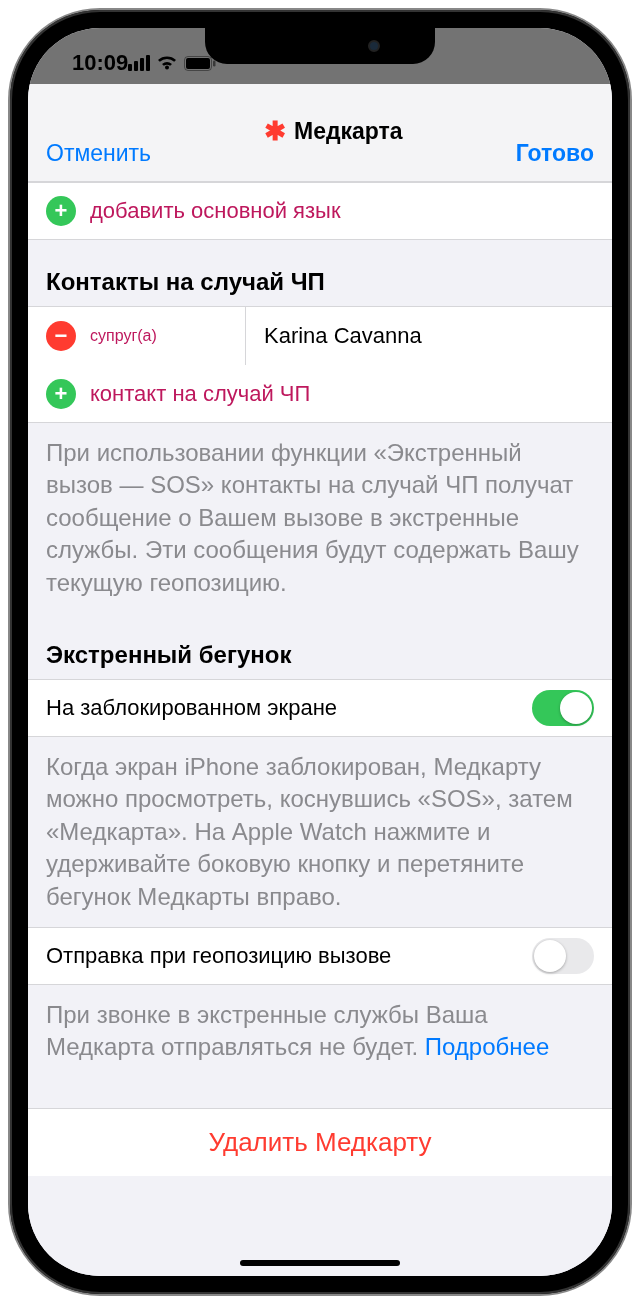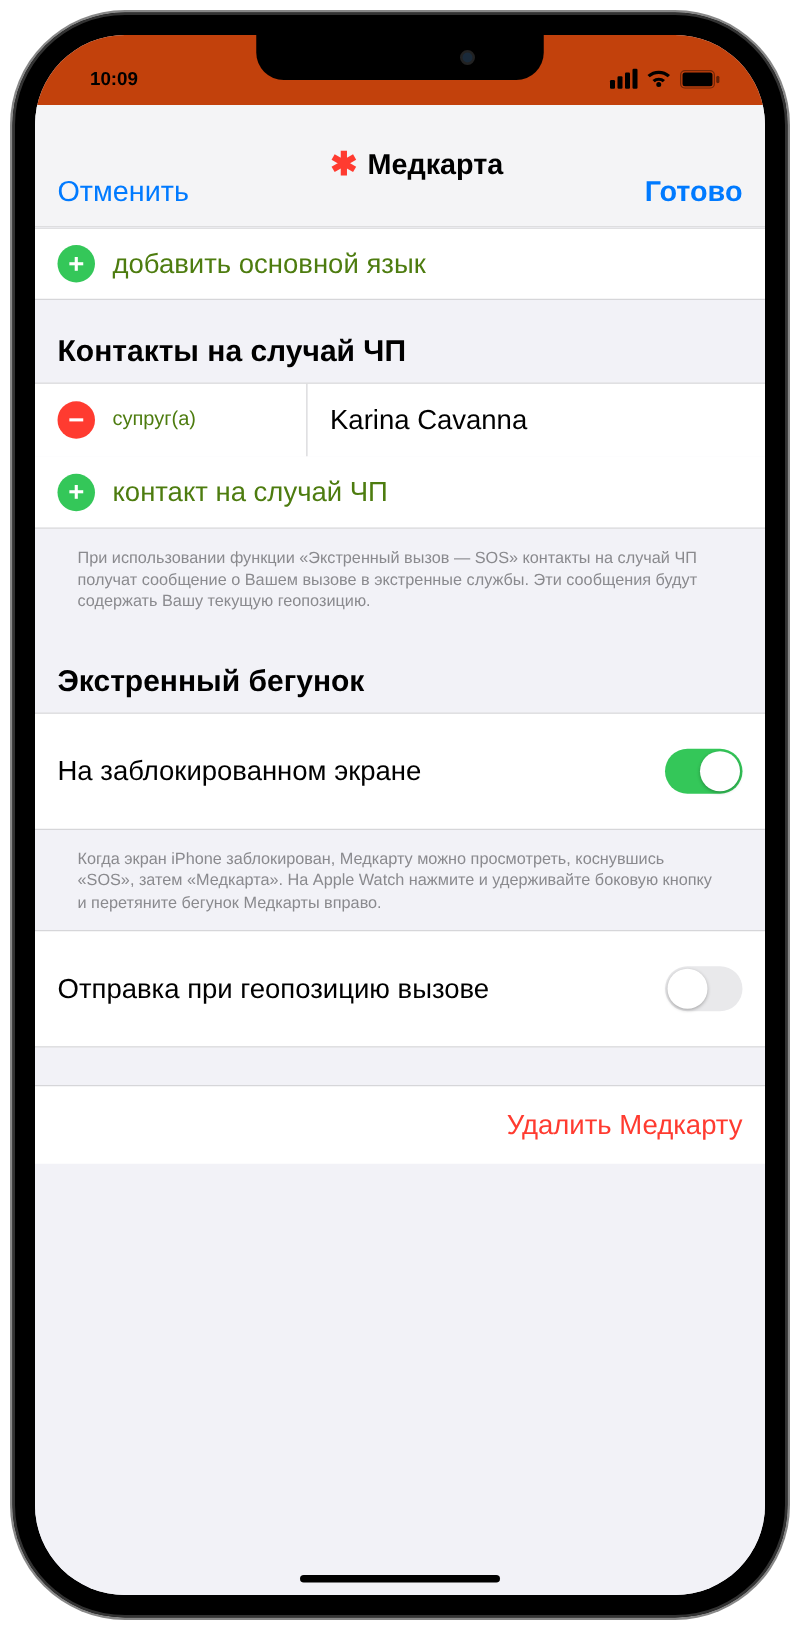--- a/index.html
+++ b/index.html
@@ -40,26 +40,25 @@
     z-index: 10;
     display:flex;
     align-items:center;
     justify-content:flex-end;
     padding-right: 55px;
   }
   .notch .cam { width:12px;height:12px;border-radius:50%;background:#1a2a3a;border:2px solid #222;}
   .status-bar {
     height: 56px;
     display: flex;
-    justify-content: space-between;
     align-items: center;
     padding: 14px 36px 0 44px;
-    font-size: 15px;
+    font-size: 22px;
     font-weight: 600;
-    background: #c2410c;
+    background: #737373;
   }
   .status-right { display:flex; align-items:center; gap:6px; }
   .nav-bar {
     display:flex;
     align-items:center;
     justify-content: space-between;
     padding: 12px 18px 14px 18px;
     background: #f4f4f6;
     border-bottom: 1px solid #d6d6d9;
   }
@@ -79,60 +78,60 @@
     font-size: 22px;
   }
   .add-icon, .minus-icon {
     width:30px;height:30px;border-radius:50%;
     display:flex;align-items:center;justify-content:center;
     color:#fff; font-weight:700; font-size:22px;
     margin-right:14px; flex-shrink:0;
   }
   .add-icon{ background:#34c759; }
   .minus-icon{ background:#ff3b30; }
-  .link-text{ color:#4d7c0f; }
+  .link-text{ color:#be185d; }
   .section-header{
     padding: 28px 20px 10px 18px;
     font-size:24px; font-weight:700; color:#000;
   }
   .contact-row{
     background:#fff; display:flex; align-items:stretch;
     border-top:1px solid #d6d6d9;
   }
   .contact-left{
     display:flex;align-items:center; padding:14px 18px;
     border-right:1px solid #d6d6d9;
     width: 218px;
   }
   .contact-name{
     flex:1; display:flex; align-items:center; padding:0 18px;
     font-size:22px;
   }
   .footer-text{
-    padding: 14px 34px;
-    font-size:13px; color:#8a8a8e; line-height:1.35;
+    padding: 14px 18px;
+    font-size:24px; color:#8a8a8e; line-height:1.35;
   }
   .footer-text .link { color:#007aff; }
   .switch{
     width:62px;height:36px;border-radius:18px;position:relative;
     flex-shrink:0;
   }
   .switch.on{ background:#34c759; }
   .switch.off{ background:#e9e9eb; }
   .knob{
     position:absolute; top:2px; width:32px;height:32px;
     background:#fff;border-radius:50%;
     box-shadow:0 1px 3px rgba(0,0,0,.3);
   }
   .switch.on .knob{ right:2px; }
   .switch.off .knob{ left:2px; }
-  .row-between{ justify-content:space-between; padding:28px 18px; }
+  .row-between{ justify-content:space-between; padding:10px 18px; }
   .delete-row{
-    background:#fff; text-align:right; padding:18px;
-    font-size:22px; color:#ff3b30;
+    background:#fff; text-align:center; padding:18px;
+    font-size:26px; color:#ff3b30;
     border-top:1px solid #d6d6d9;
     margin-top: 30px;
   }
   .home-indicator{
     position:absolute; bottom:10px; left:50%;
     transform:translateX(-50%);
     width:160px;height:6px;background:#000;border-radius:3px;
   }
   .signal-bars{display:flex;align-items:flex-end;gap:2px;}
   .signal-bars span{width:4px;background:#000;border-radius:1px;}
@@ -211,20 +210,23 @@
 
       <div class="footer-text">Когда экран iPhone заблокирован, Медкарту можно просмотреть, коснувшись «SOS», затем «Медкарта». На Apple Watch нажмите и удерживайте боковую кнопку и перетяните бегунок Медкарты вправо.</div>
 
       <div class="row row-between">
         <span>Отправка при геопозицию вызове</span>
         <div class="switch off">
             <div class="knob"></div>
           </div>
       </div>
 
+      <div class="footer-text">
+        <span>При звонке в экстренные службы Ваша Медкарта отправляться не будет. </span><span class="link">Подробнее</span>
+      </div>
 
       <div class="delete-row">Удалить Медкарту</div>
 
     </div>
 
     <div class="home-indicator"></div>
   </div>
 </div>
 
 </body></html>

